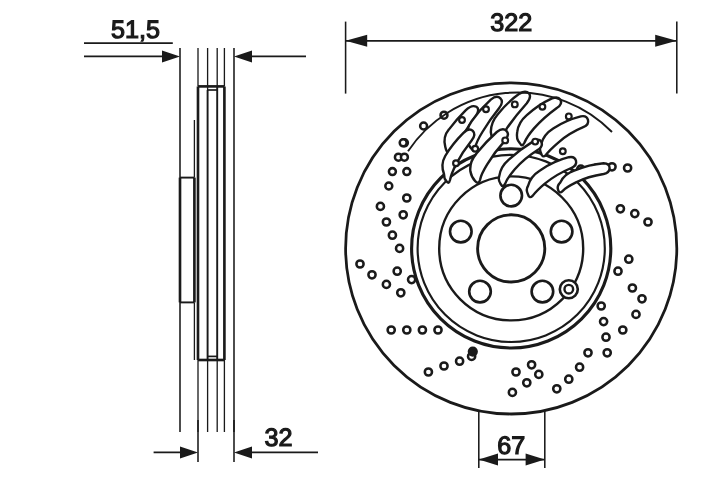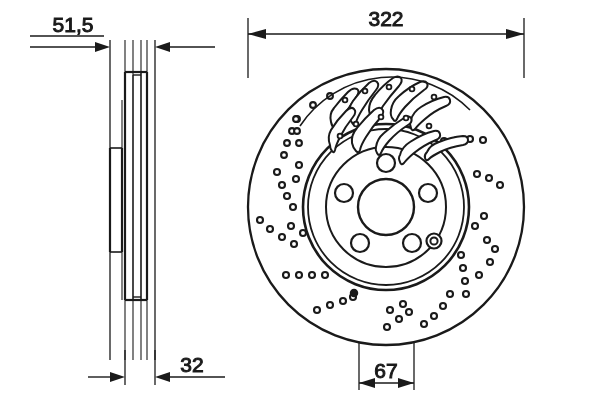--- a/index.html
+++ b/index.html
@@ -11,20 +11,21 @@
     width: 600px;
     height: 400px;
     overflow: hidden;
     font-family: "Liberation Sans", sans-serif;
   }
   #drawing-root {
     position: relative;
     width: 560px;
     height: 400px;
     background: #ffffff;
+    padding-left: 40px;
   }
   svg#technical-drawing {
     display: block;
     width: 600px;
     height: 400px;
   }
   .dim-text {
     font-family: "Liberation Sans", sans-serif;
     font-size: 21px;
     fill: #1a1a1a;

